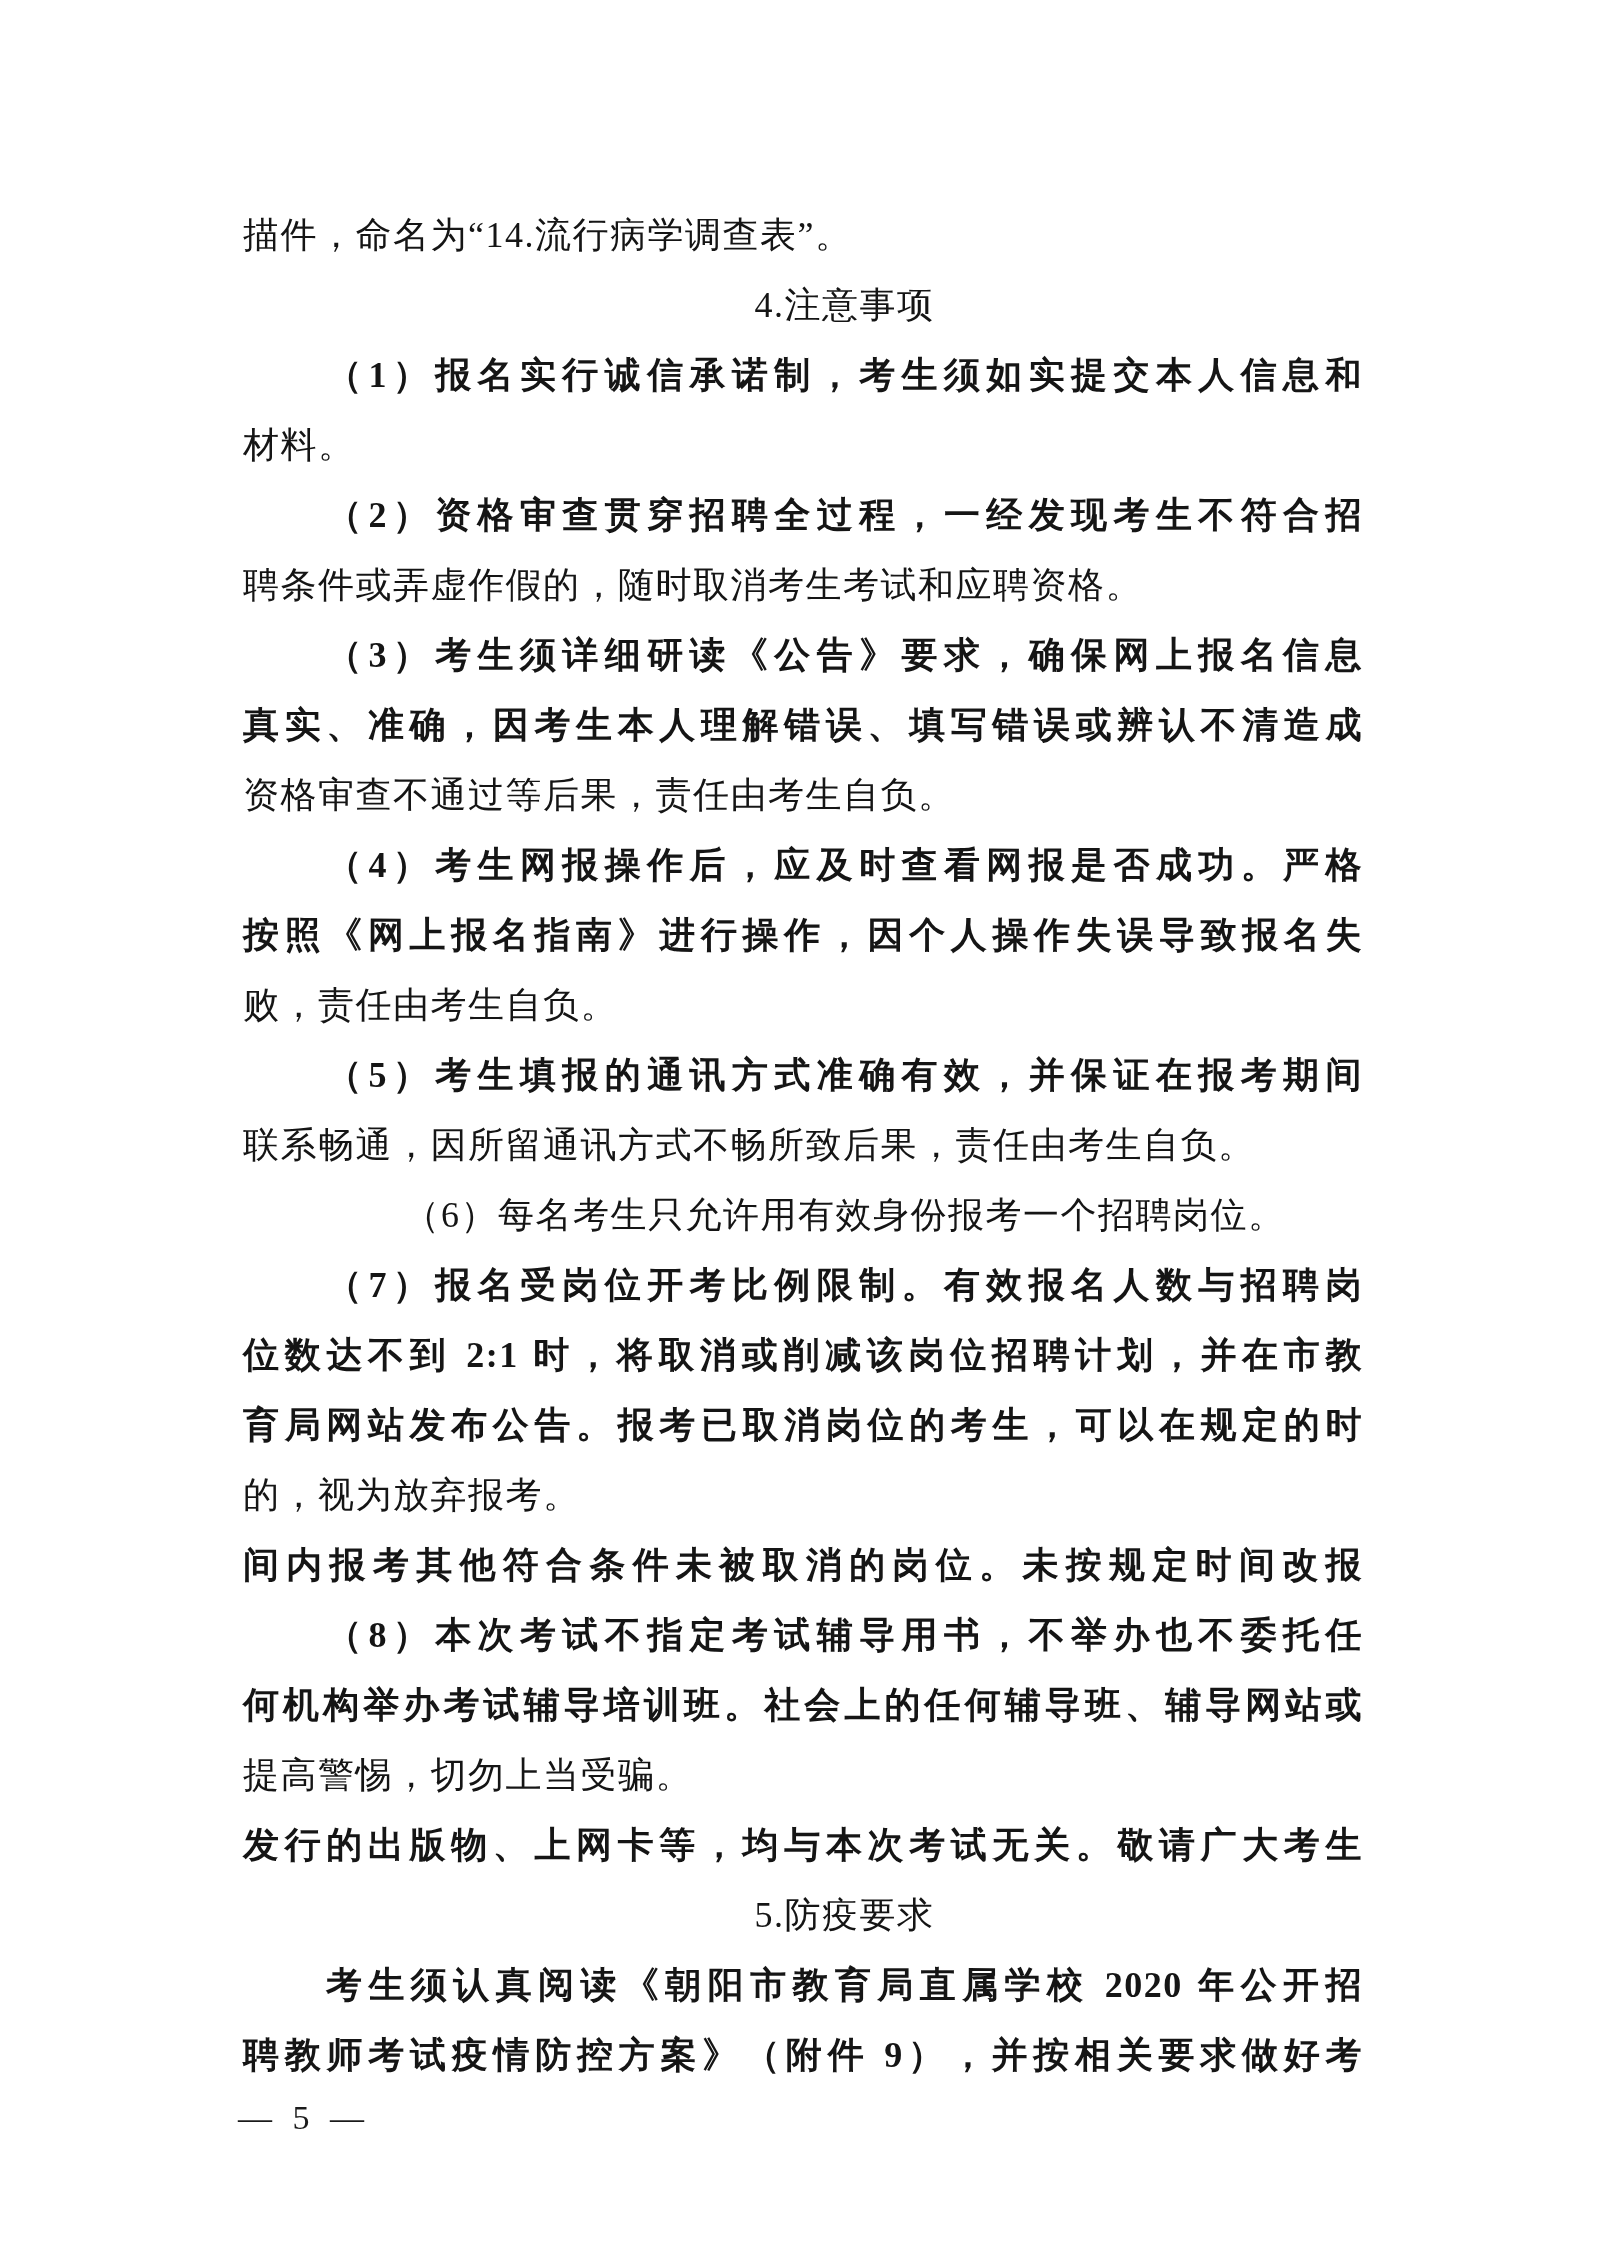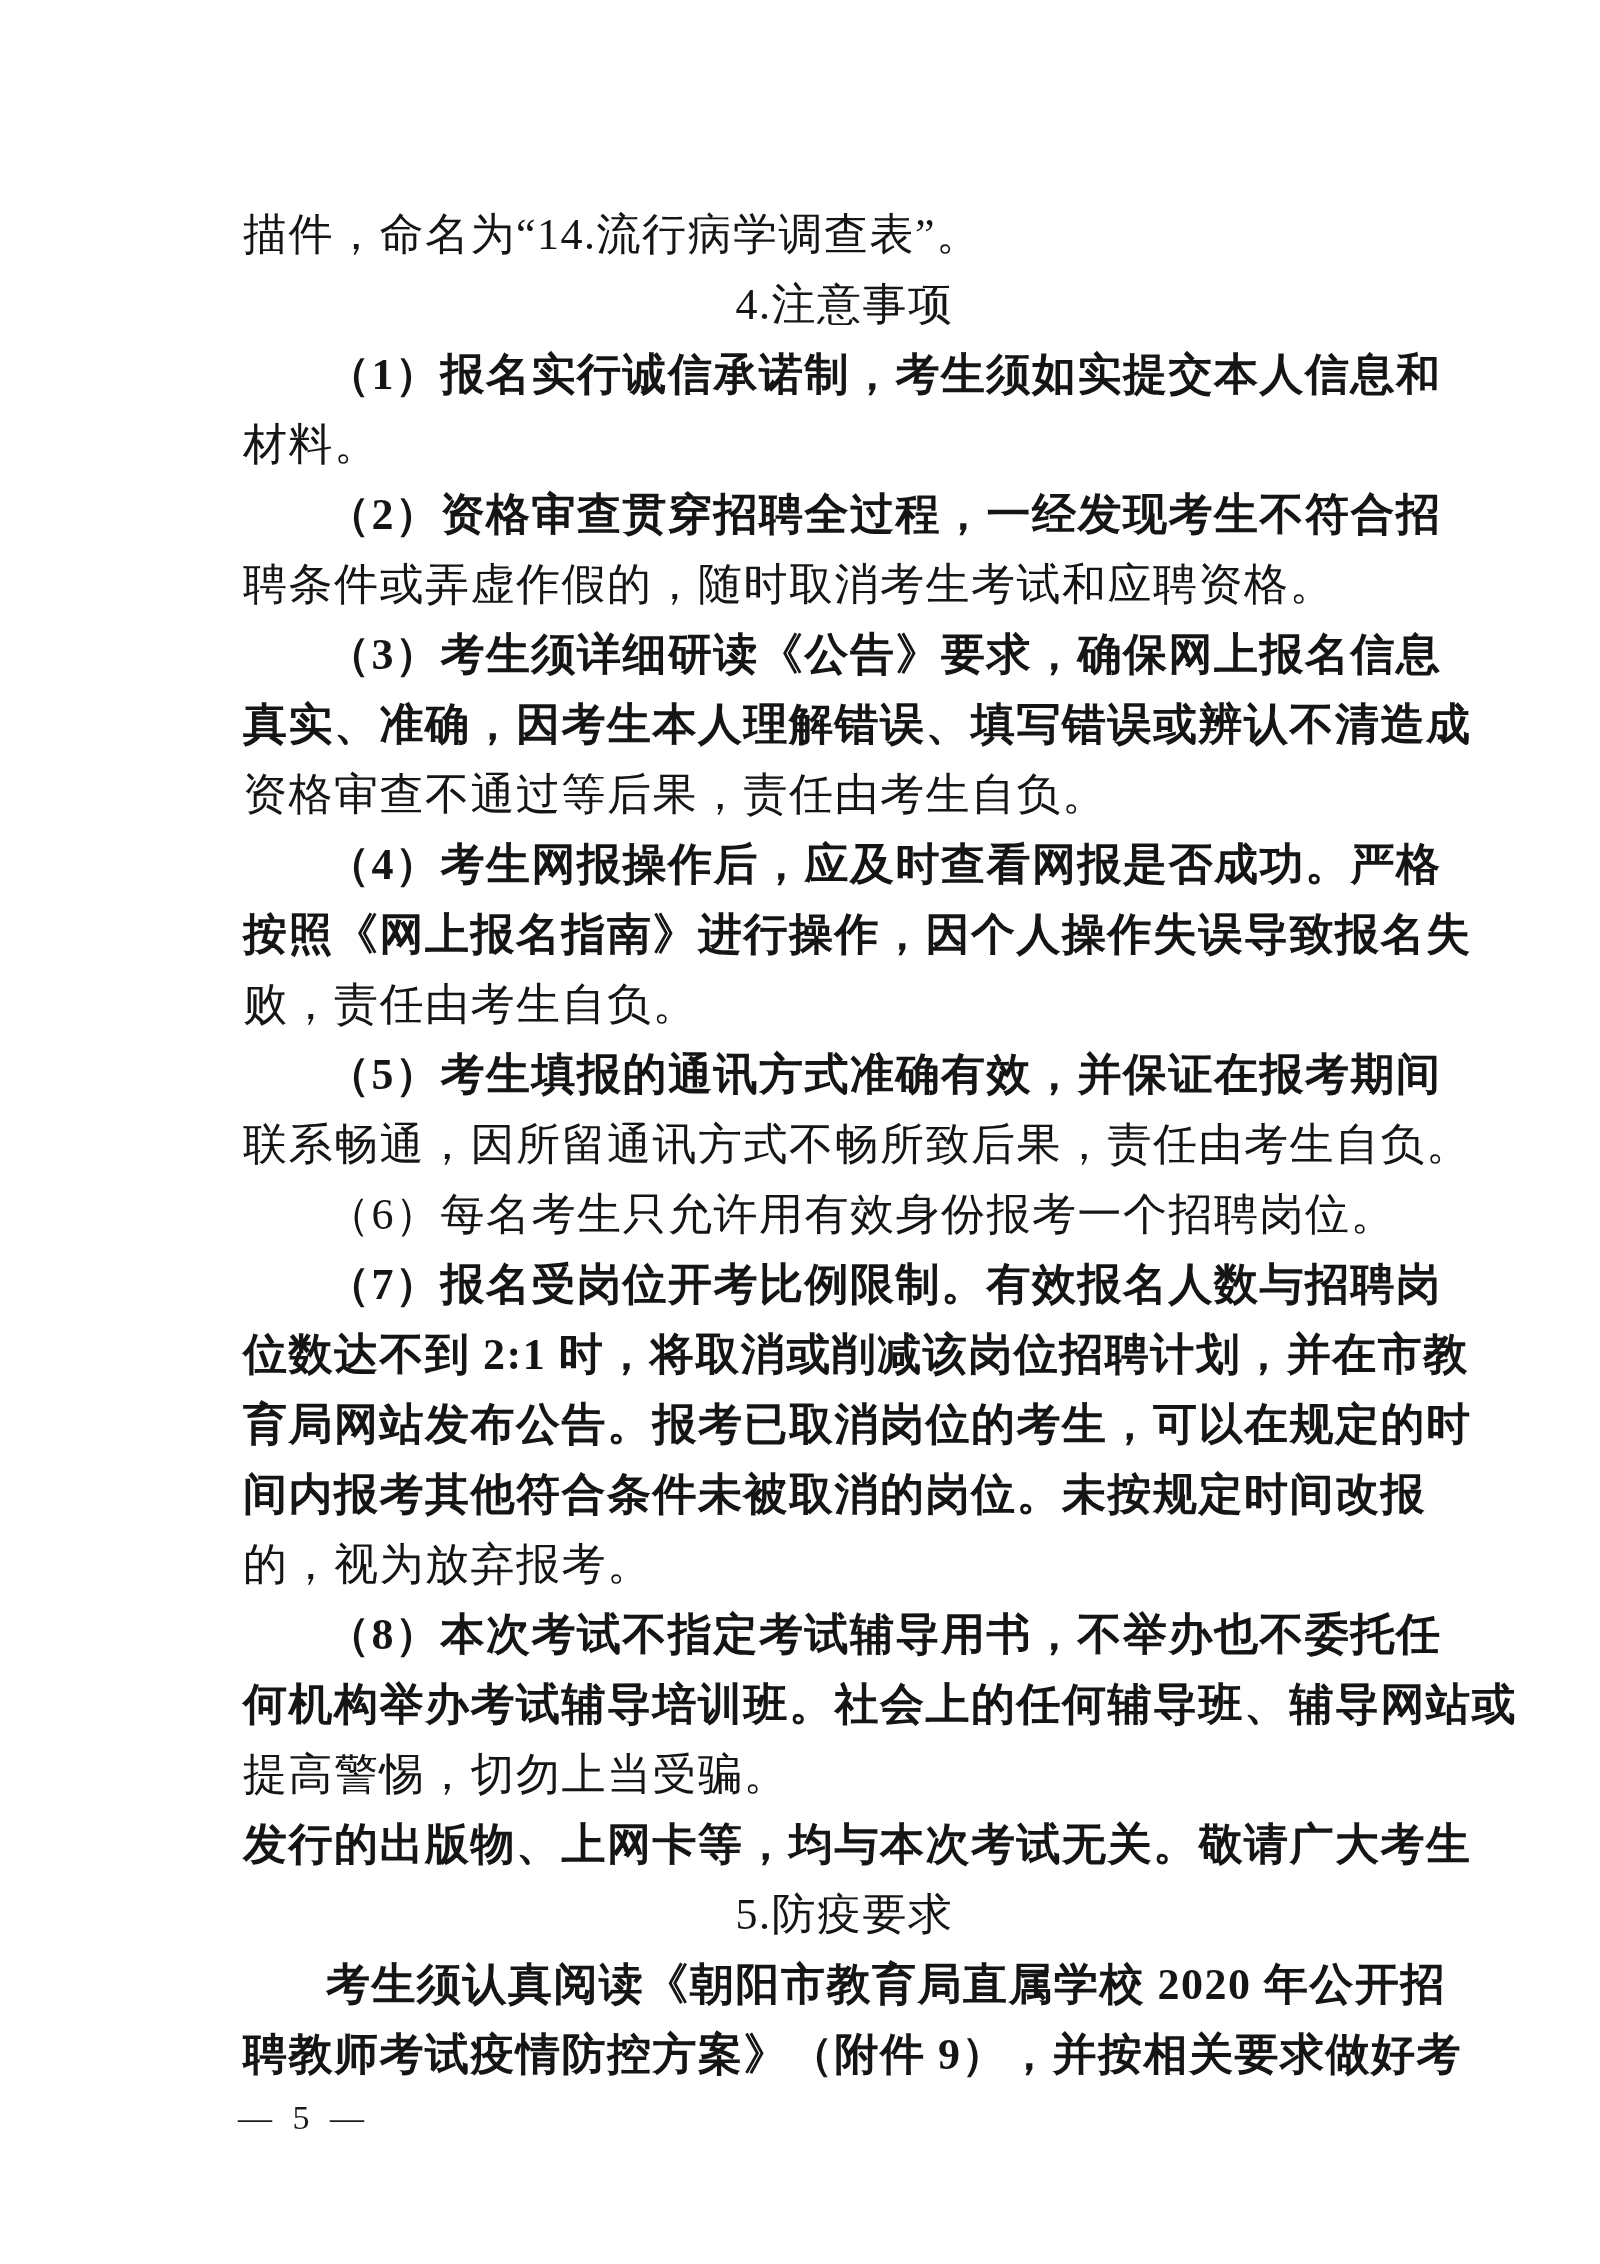--- a/index.html
+++ b/index.html
@@ -18,21 +18,21 @@
   }
   .content {
     position: absolute;
     left: 243px;
     top: 200px;
     width: 1120px;
   }
   .line {
     height: 70px;
     line-height: 70px;
-    font-size: 44px;
+    font-size: 36px;
     letter-spacing: 1.5px;
     white-space: nowrap;
     text-align: left;
   }
   .line.indent {
     text-indent: 83px;
     text-align: center;
   }
   .line.fill {
     text-align: justify;
@@ -67,22 +67,22 @@
       <div class="line">资格审查不通过等后果，责任由考生自负。</div>
       <div class="line indent fill">（4）考生网报操作后，应及时查看网报是否成功。严格</div>
       <div class="line fill">按照《网上报名指南》进行操作，因个人操作失误导致报名失</div>
       <div class="line">败，责任由考生自负。</div>
       <div class="line indent fill">（5）考生填报的通讯方式准确有效，并保证在报考期间</div>
       <div class="line">联系畅通，因所留通讯方式不畅所致后果，责任由考生自负。</div>
       <div class="line indent">（6）每名考生只允许用有效身份报考一个招聘岗位。</div>
       <div class="line indent fill">（7）报名受岗位开考比例限制。有效报名人数与招聘岗</div>
       <div class="line fill">位数达不到 2:1 时，将取消或削减该岗位招聘计划，并在市教</div>
       <div class="line fill">育局网站发布公告。报考已取消岗位的考生，可以在规定的时</div>
+      <div class="line">的，视为放弃报考。</div>
       <div class="line fill">间内报考其他符合条件未被取消的岗位。未按规定时间改报</div>
-      <div class="line">的，视为放弃报考。</div>
       <div class="line indent fill">（8）本次考试不指定考试辅导用书，不举办也不委托任</div>
       <div class="line fill">何机构举办考试辅导培训班。社会上的任何辅导班、辅导网站或</div>
       <div class="line">提高警惕，切勿上当受骗。</div>
       <div class="line fill">发行的出版物、上网卡等，均与本次考试无关。敬请广大考生</div>
       <div class="line indent">5.防疫要求</div>
       <div class="line indent fill">考生须认真阅读《朝阳市教育局直属学校 2020 年公开招</div>
       <div class="line fill">聘教师考试疫情防控方案》（附件 9），并按相关要求做好考</div>
     </div>
   <div class="footer">— 5 —</div>
 </div>

